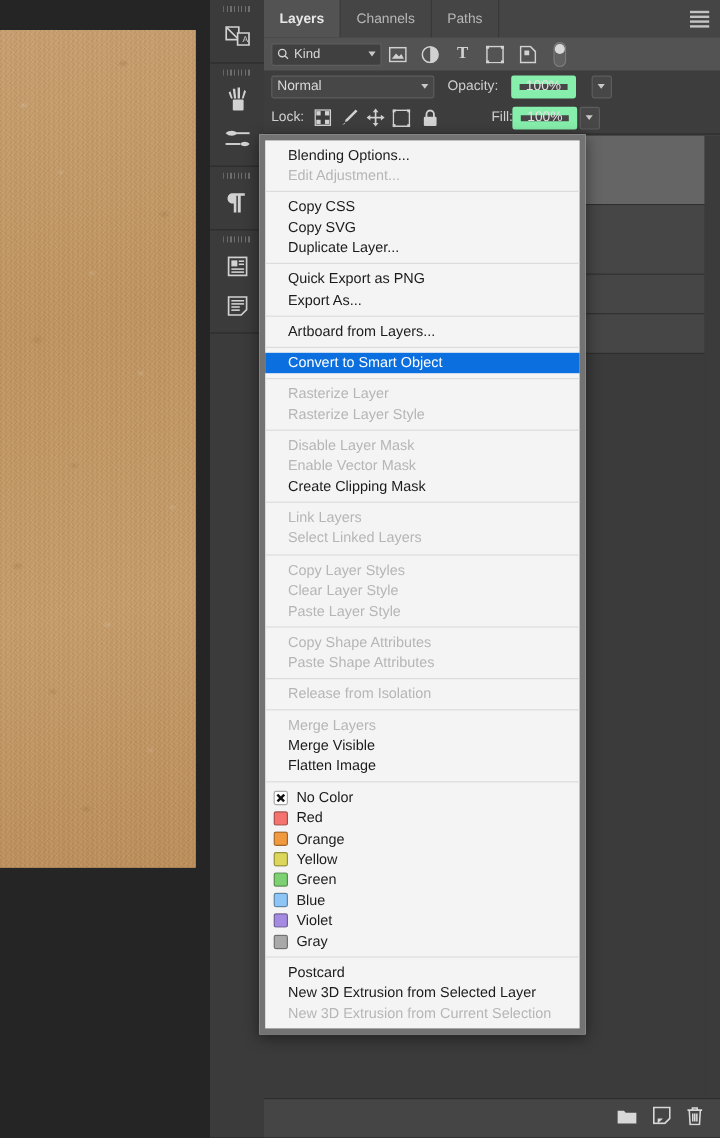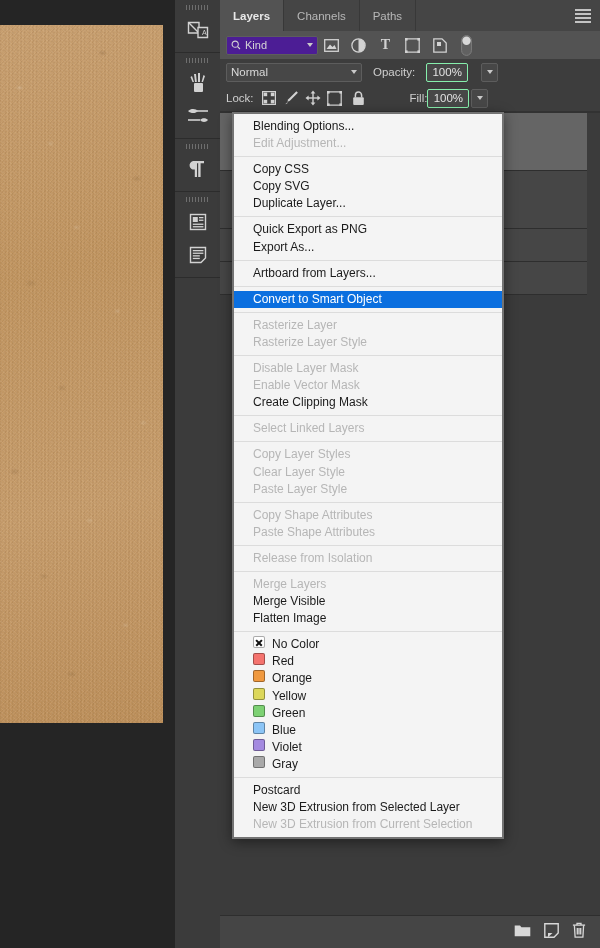--- a/index.html
+++ b/index.html
@@ -61,36 +61,36 @@
     display: flex; align-items: center; padding: 0 13px;
     font-size: 11.5px; color: #b8b8b8; border-right: 1px solid #383838;
   }
   .tab.active { background: #535353; color: #e8e8e8; font-weight: bold; }
   .tabbar-rest { flex: 1; border-bottom: 0; }
   .panel-menu-btn { position: absolute; right: 9px; top: 9px; width: 16px; height: 12px; }
   .panel-menu-btn i { display:block; height:1.5px; background:#c3c3c3; margin-bottom:2.5px; }
 
   .row-filter { height: 28px; background: #535353; display: flex; align-items: center; padding-left: 6px; gap: 0; }
   .kind-select {
-    width: 92px; height: 19px; background: #4c1d95; border: 1px solid #5d5d5d; border-radius: 2px;
+    width: 92px; height: 19px; background: #404040; border: 1px solid #5d5d5d; border-radius: 2px;
     display: flex; align-items: center; padding: 0 4px; gap: 4px; color: #d5d5d5; font-size: 11px;
   }
   .kind-select .lbl { flex: 1; }
   .fbtn { width: 27px; height: 24px; display: flex; align-items: center; justify-content: center; }
   .fbtn svg, .fbtn span { display: block; }
 
   .row-blend { height: 26px; background: #3d3d3d; display: flex; align-items: center; padding-left: 6px; gap: 11px; }
   .blend-select {
     width: 136px; height: 19px; background: #474747; border: 1px solid #5d5d5d; border-radius: 2px;
     display: flex; align-items: center; padding: 0 4px; color: #d9d9d9; font-size: 11.5px;
   }
   .blend-select .lbl { flex: 1; }
   .fieldlbl { color: #cfcfcf; font-size: 11.5px; }
   .numfield {
-    height: 19px; min-width: 42px; background: #474747; border: 1px solid #86efac; border-radius: 2px;
+    height: 19px; min-width: 42px; background: #474747; border: 7px solid #86efac; border-radius: 2px;
     display: flex; align-items: center; justify-content: center; color: #e2e2e2; font-size: 11.5px; padding: 0 5px;
   }
   .stepper {
     width: 17px; height: 19px; background: #474747; border: 1px solid #5d5d5d; border-radius: 2px;
     display: flex; align-items: center; justify-content: center; margin-left: 2px;
   }
   .row-lock { height: 26px; background: #3d3d3d; display: flex; align-items: center; padding-left: 6px; gap: 0; }
   .lbtn { width: 22px; height: 22px; display: flex; align-items: center; justify-content: center; }
 
   .caret { width: 0; height: 0; border-left: 3.5px solid transparent; border-right: 3.5px solid transparent; border-top: 4px solid #c9c9c9; }
@@ -102,34 +102,34 @@
   .layer-row.short { height: 33px; }
   .panel-scroll { position: absolute; right: 0; top: 113px; bottom: 33px; width: 13px; background: #3b3b3b; }
   .panel-foot {
     position: absolute; left: 0; bottom: 0; width: 380px; height: 33px; background: #454545;
     display: flex; align-items: center; justify-content: flex-end; gap: 13px; padding-right: 14px;
     border-top: 1px solid #2e2e2e;
   }
 
   
   .ctxmenu {
-    position: absolute; left: 232px; top: 112px; width: 272px;
-    background: #f4f4f4; border: 2px solid #737373;
+    position: absolute; left: 216px; top: 112px; width: 272px;
+    background: #f4f4f4; border: 5px solid #737373;
     box-shadow: 0 3px 12px rgba(0,0,0,.45);
     padding: 4px 0 4px;
     font-size: 12px; color: #1b1b1b;
   }
   .ctx-item {
     height: 17.1px; line-height: 17.1px; padding: 0 10px 0 19px; white-space: nowrap;
     font-size: 12px; color: #1b1b1b;
   }
   .ctx-item.disabled { color: #b6b6b6; }
   .ctx-item.hl { background: #0b6fdf; color: #ffffff; }
   .ctx-sep { height: 1px; background: #dcdcdc; margin: 4px 0; }
-  .ctx-color { display: flex; gap: 7px; padding-left: 19px; }
+  .ctx-color { display: flex; align-items: center; gap: 7px; padding-left: 7px; }
   .swatch { width: 12px; height: 12px; border-radius: 2px; border: 1px solid rgba(0,0,0,.33); flex: none; }
   .swatch.nocolor { background: #fff; position: relative; }
   .swatch.nocolor::before, .swatch.nocolor::after {
     content: ""; position: absolute; left: 1px; top: 4.5px; width: 8px; height: 1.8px; background: #111;
   }
   .swatch.nocolor::before { transform: rotate(45deg); }
   .swatch.nocolor::after  { transform: rotate(-45deg); }
 </style>
 </head>
 <body>
@@ -425,20 +425,21 @@
       <div class="ctx-sep"></div>
       <div class="ctx-item hl">Convert to Smart Object</div>
       <div class="ctx-sep"></div>
       <div class="ctx-item disabled">Rasterize Layer</div>
       <div class="ctx-item disabled">Rasterize Layer Style</div>
       <div class="ctx-sep"></div>
       <div class="ctx-item disabled">Disable Layer Mask</div>
       <div class="ctx-item disabled">Enable Vector Mask</div>
       <div class="ctx-item">Create Clipping Mask</div>
       <div class="ctx-sep"></div>
+      <div class="ctx-item disabled">Link Layers</div>
       <div class="ctx-item disabled">Select Linked Layers</div>
       <div class="ctx-sep"></div>
       <div class="ctx-item disabled">Copy Layer Styles</div>
       <div class="ctx-item disabled">Clear Layer Style</div>
       <div class="ctx-item disabled">Paste Layer Style</div>
       <div class="ctx-sep"></div>
       <div class="ctx-item disabled">Copy Shape Attributes</div>
       <div class="ctx-item disabled">Paste Shape Attributes</div>
       <div class="ctx-sep"></div>
       <div class="ctx-item disabled">Release from Isolation</div>

